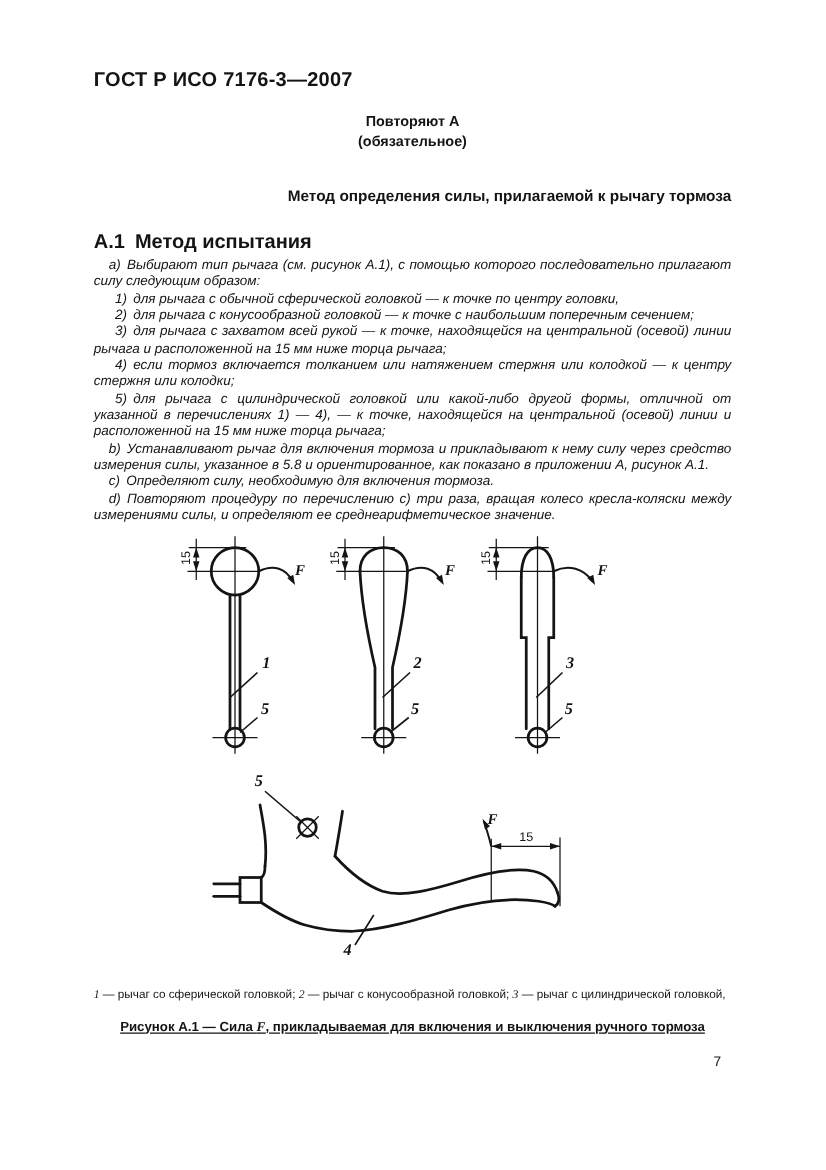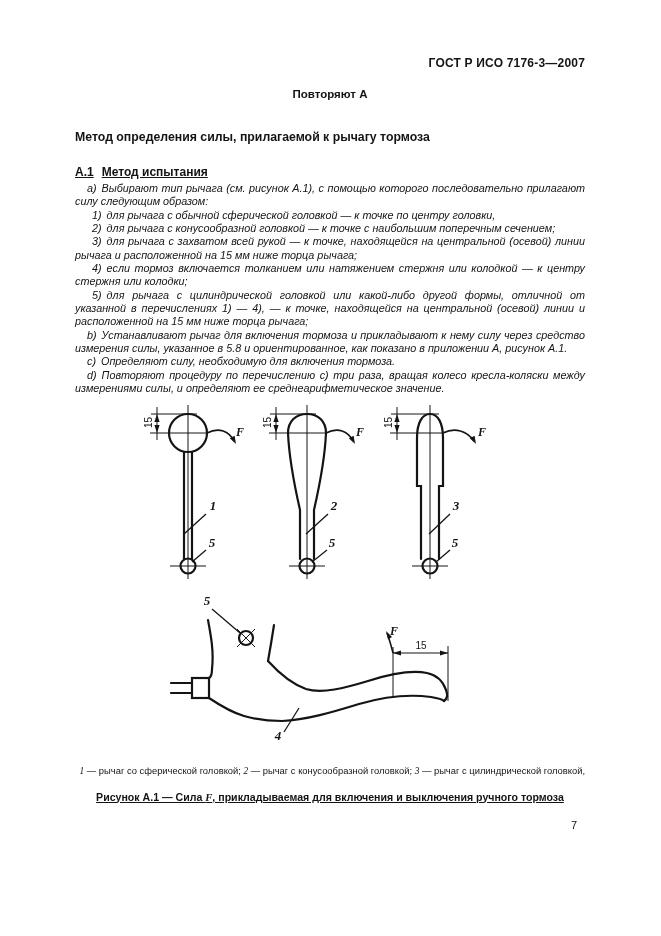--- a/index.html
+++ b/index.html
@@ -2,32 +2,32 @@
 <html><head>
 <meta charset="utf-8">
 <style>
   html,body{margin:0;padding:0;background:#ffffff;}
   .page{
     width:661px;height:936px;background:#ffffff;color:#141414;
     font-family:"Liberation Sans",sans-serif;
     box-sizing:border-box;padding:56px 76px 0 75px;
     position:relative;overflow:hidden;
   }
-  .doc-header{text-align:right;font-weight:bold;font-size:12px;letter-spacing:.2px;}
+  .doc-header{font-weight:bold;font-size:16px;letter-spacing:.2px;}
   .appendix{text-align:center;font-weight:bold;font-size:11.5px;line-height:16px;margin-top:16px;}
-  .page-title{text-align:left;font-weight:bold;font-size:12.3px;margin:28px 0 0 0;}
-  .section-heading{margin-top:21px;font-weight:bold;font-size:12px;text-decoration:underline;}
+  .page-title{text-align:right;font-weight:bold;font-size:12.3px;margin:28px 0 0 0;}
+  .section-heading{margin-top:21px;font-weight:bold;font-size:16px;}
   .sec-num{margin-right:8px;}
   .body-text{margin-top:3px;font-size:10.8px;line-height:13.35px;}
   .para{margin:0;text-align:justify;text-indent:12px;font-style:italic;}
   .para.num{text-indent:17px;}
   .plabel{margin-right:5px;white-space:nowrap;}
   figure{margin:0;}
   .figure-svg{display:block;margin:2px 0 0 -75px;}
-  .legend{font-size:9.4px;line-height:13px;text-align:right;color:#141414;margin-top:6px;}
+  .legend{font-size:9.4px;line-height:13px;text-align:left;color:#141414;margin-top:6px;}
   .lg-i,.fig-caption i{font-family:"Liberation Serif",serif;font-style:italic;}
   .fig-caption{text-align:center;font-weight:bold;font-size:10.6px;margin-top:13px;text-decoration:underline;}
   .page-number{text-align:right;font-size:11px;margin-top:16px;padding-right:8px;}
   
   .thick{stroke:#141414;stroke-width:2.2;fill:none;stroke-linecap:round;}
   .mid{stroke:#141414;stroke-width:1.6;fill:none;}
   .thin{stroke:#141414;stroke-width:1;fill:none;}
   .leader{stroke:#141414;stroke-width:1.3;fill:none;}
   .arrow{fill:#141414;stroke:none;}
   .plabel-svg{font:italic bold 13px "Liberation Serif",serif;fill:#141414;}
@@ -38,20 +38,21 @@
 <body>
 
 <div class="page">
 
   <div class="doc-header">
     <span>ГОСТ Р ИСО 7176-3—2007</span>
   </div>
 
   <div class="appendix">
     <div>Повторяют А</div>
+    <div>(обязательное)</div>
   </div>
 
   <h1 class="page-title">Метод определения силы, прилагаемой к рычагу тормоза</h1>
 
   <div class="section-heading">
     <span class="sec-num">А.1</span><span>Метод испытания</span>
   </div>
 
   <div class="body-text" id="body-text">
       <p class="para"><span class="plabel">a)</span>Выбирают тип рычага (см. рисунок А.1), с помощью которого последовательно прилагают силу следующим образом:</p>

